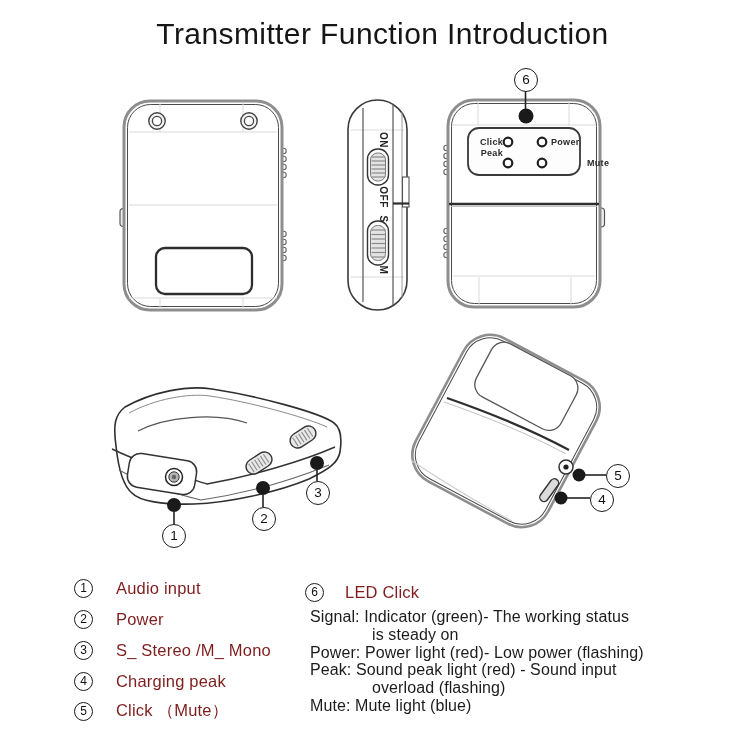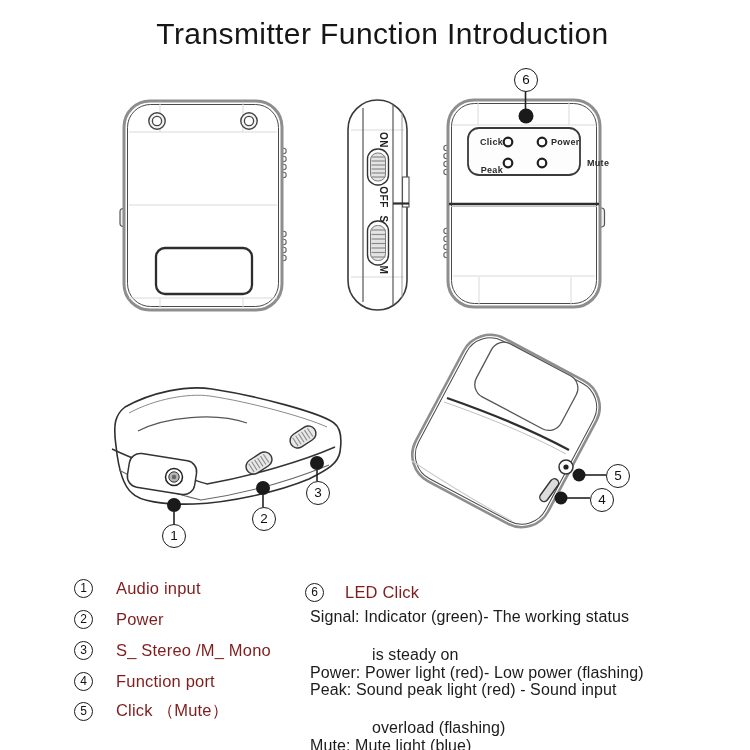--- a/index.html
+++ b/index.html
@@ -26,21 +26,21 @@
   
   .legend-row{display:flex;align-items:center;height:20px;}
   .legend-num{width:19px;height:19px;border:1.5px solid #1c1c1c;border-radius:50%;
               background:#fff;font-size:12px;color:#111;flex:0 0 19px;
               display:flex;align-items:center;justify-content:center;line-height:1;box-sizing:border-box;}
   .legend-label{margin-left:23px;font-size:16.5px;color:#7f1d1d;white-space:nowrap;letter-spacing:0.2px;}
   #led-heading .legend-label{margin-left:21px;}
   #led-lines{left:310px;top:608px;width:440px;font-size:16px;line-height:17.8px;
              color:#1c1c1c;letter-spacing:0.1px;}
   #led-lines .line{white-space:nowrap;}
-  #led-lines .indent1{margin-left:62px;margin-top:20px;}
+  #led-lines .indent1{margin-left:62px;}
 </style>
 </head>
 <body>
 
 <div id="stage">
 
   <svg width="750" height="750" viewBox="0 0 750 750">
 
     <g>
 
@@ -246,21 +246,21 @@
 
   <div id="title" class="abs">Transmitter Function Introduction</div>
 
   <div class="abs rot-label" style="left:370px;top:134px;">ON</div>
   <div class="abs rot-label" style="left:370px;top:191px;">OFF</div>
   <div class="abs rot-label" style="left:370px;top:213px;">S</div>
   <div class="abs rot-label" style="left:370px;top:264px;">M</div>
 
   <div class="abs led-label led-left" style="left:459px;top:137px;">Click</div>
   <div class="abs led-label led-right" style="left:551px;top:137px;">Power</div>
-  <div class="abs led-label led-left" style="left:459px;top:165px;">Peak</div>
+  <div class="abs led-label led-left" style="left:459px;top:148px;">Peak</div>
   <div class="abs led-label led-right" style="left:551px;top:158px;padding-left:36px;">Mute</div>
 
   <div class="abs callout" style="left:162px;top:524px;">1</div>
   <div class="abs callout" style="left:252px;top:507px;">2</div>
   <div class="abs callout" style="left:306px;top:481px;">3</div>
   <div class="abs callout" style="left:590px;top:488px;">4</div>
   <div class="abs callout" style="left:606px;top:464px;">5</div>
   <div class="abs callout" style="left:514px;top:68px;">6</div>
 
   <div class="abs legend-row" style="left:74px;top:578px;">
@@ -270,21 +270,21 @@
   <div class="abs legend-row" style="left:74px;top:609px;">
     <span class="legend-num">2</span>
     <span class="legend-label">Power</span>
   </div>
   <div class="abs legend-row" style="left:74px;top:640px;">
     <span class="legend-num">3</span>
     <span class="legend-label">S_ Stereo /M_ Mono</span>
   </div>
   <div class="abs legend-row" style="left:74px;top:671px;">
     <span class="legend-num">4</span>
-    <span class="legend-label">Function port</span>
+    <span class="legend-label">Charging peak</span>
   </div>
   <div class="abs legend-row" style="left:74px;top:701px;">
     <span class="legend-num">5</span>
     <span class="legend-label">Click （Mute）</span>
   </div>
 
   <div id="led-heading" class="abs legend-row" style="left:305px;top:582px;">
     <span class="legend-num">6</span>
     <span class="legend-label">LED Click</span>
   </div>

